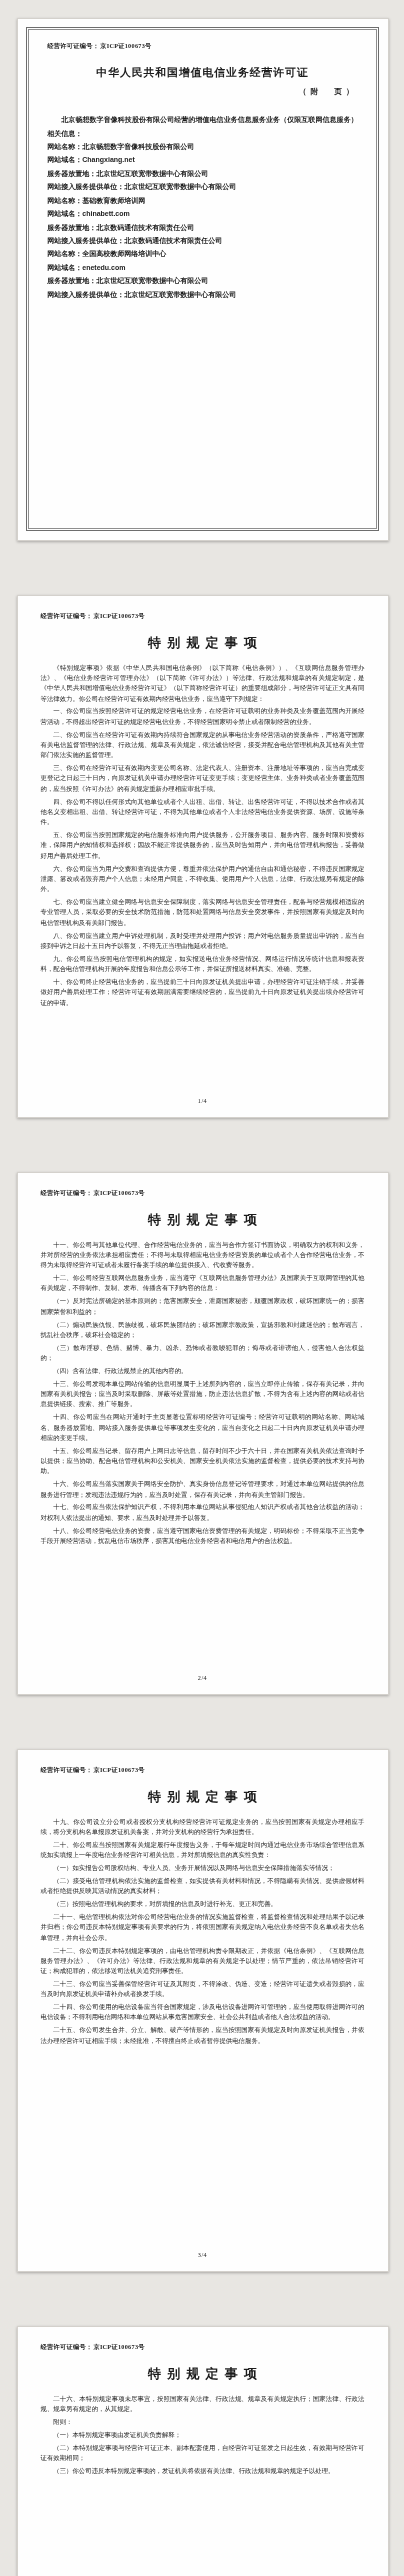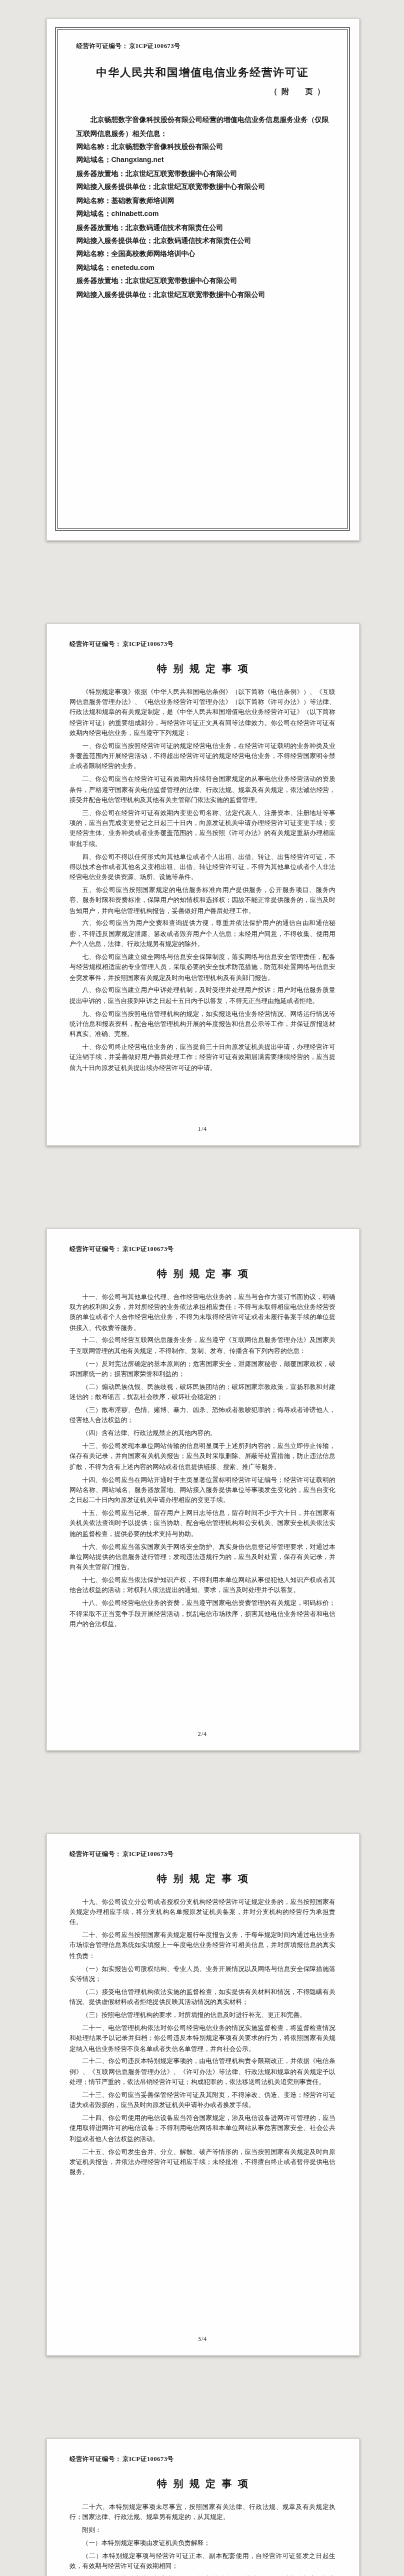--- a/index.html
+++ b/index.html
@@ -2,23 +2,23 @@
 <html style="--backdrop: #e8e6e2; --paper: #fefefe; --ink: #1c1c1c;font-size:8.2px"><head>
 <meta charset="utf-8">
 <style>
   * { box-sizing: border-box; margin: 0; padding: 0; }
   html, body { background: var(--backdrop, #e8e6e2); }
   body { font-family: "Liberation Serif", serif; color: var(--ink, #1c1c1c); }
 
   .canvas { width: 405px; margin: 0 auto; padding: 17.5px 0 15.5px; }
 
   .page {
-    width: 314px; height: 523px;
+    width: 372px; height: 523px;
     background: var(--paper, #fefefe);
-    margin: 0 auto 82px;
+    margin: 0 auto 54px;
     position: relative;
     border: 0.5px solid #d4d1cc;
     box-shadow: 0 1px 2.6px rgba(0,0,0,.28);
   }
   [data-name="special-pages"] .page:last-child { margin-bottom: 0; }
 
   
   .cert-border { position: absolute; inset: 8.2px; border: 1px solid #6d6d6d; }
   .cert-border::after { content: ""; position: absolute; inset: 1.5px; border: 0.5px solid #8e8e8e; }
   .cert-content { position: absolute; inset: 8.2px; padding: 15.5px 21.6px; }
@@ -42,21 +42,21 @@
   .cover-line {
     font-size: 7px; line-height: 13.4px; font-weight: 700;
     text-align: justify; font-family: "Liberation Sans", sans-serif;
   }
   .cover-line .fl { font-weight: 700; }
   .cover-line .fv { font-weight: 700; }
 
   
   .spec-content { position: absolute; inset: 0; padding: 16.5px 23px 31px; }
   .spec-title {
-    text-align: center; font-size: 10px; font-weight: 700;
+    text-align: center; font-size: 13px; font-weight: 700;
     letter-spacing: 6.2px; margin: 13.4px 0 10.3px; padding-left: 6.2px;
   }
   .spec-p {
     font-size: 6.4px; line-height: 10.3px; text-align: justify;
     text-indent: 2em; margin-bottom: 2.6px;
   }
   .page-num {
     position: absolute; bottom: 12.4px; left: 0; right: 0;
     text-align: center; font-size: 6.2px; letter-spacing: 0.5px;
   }

